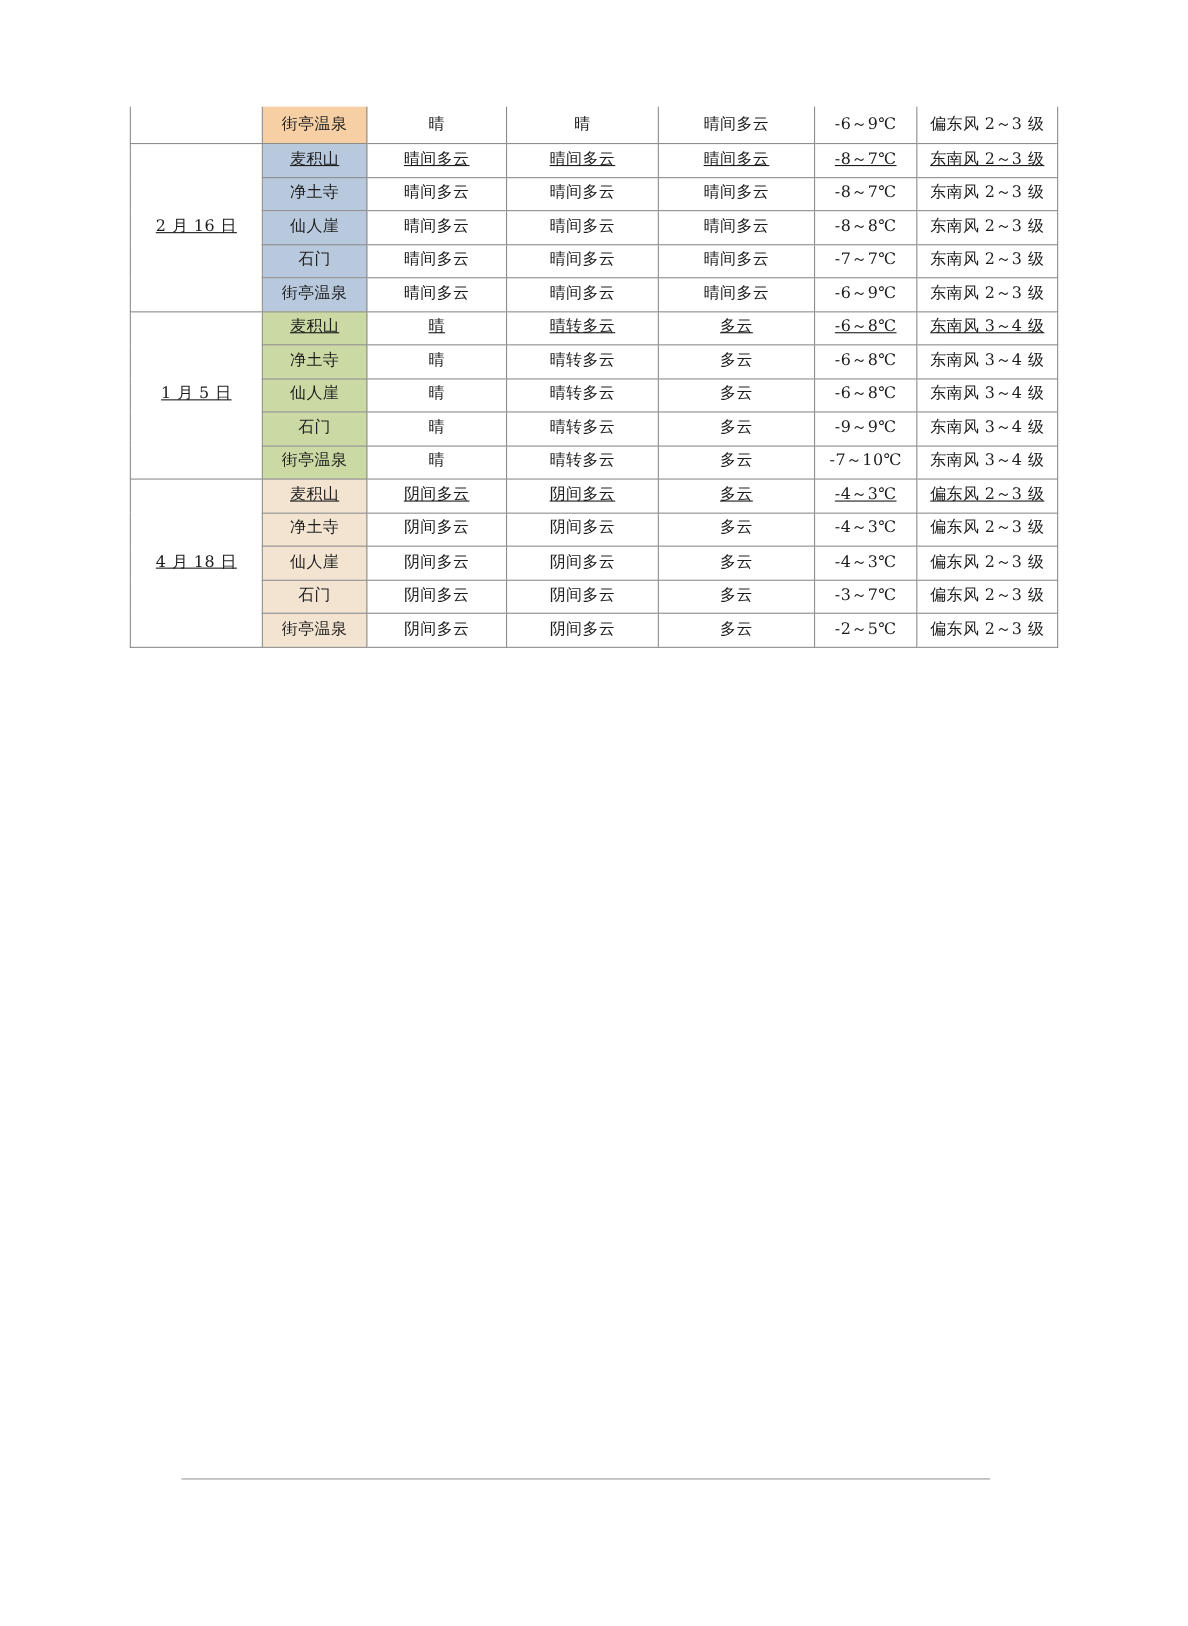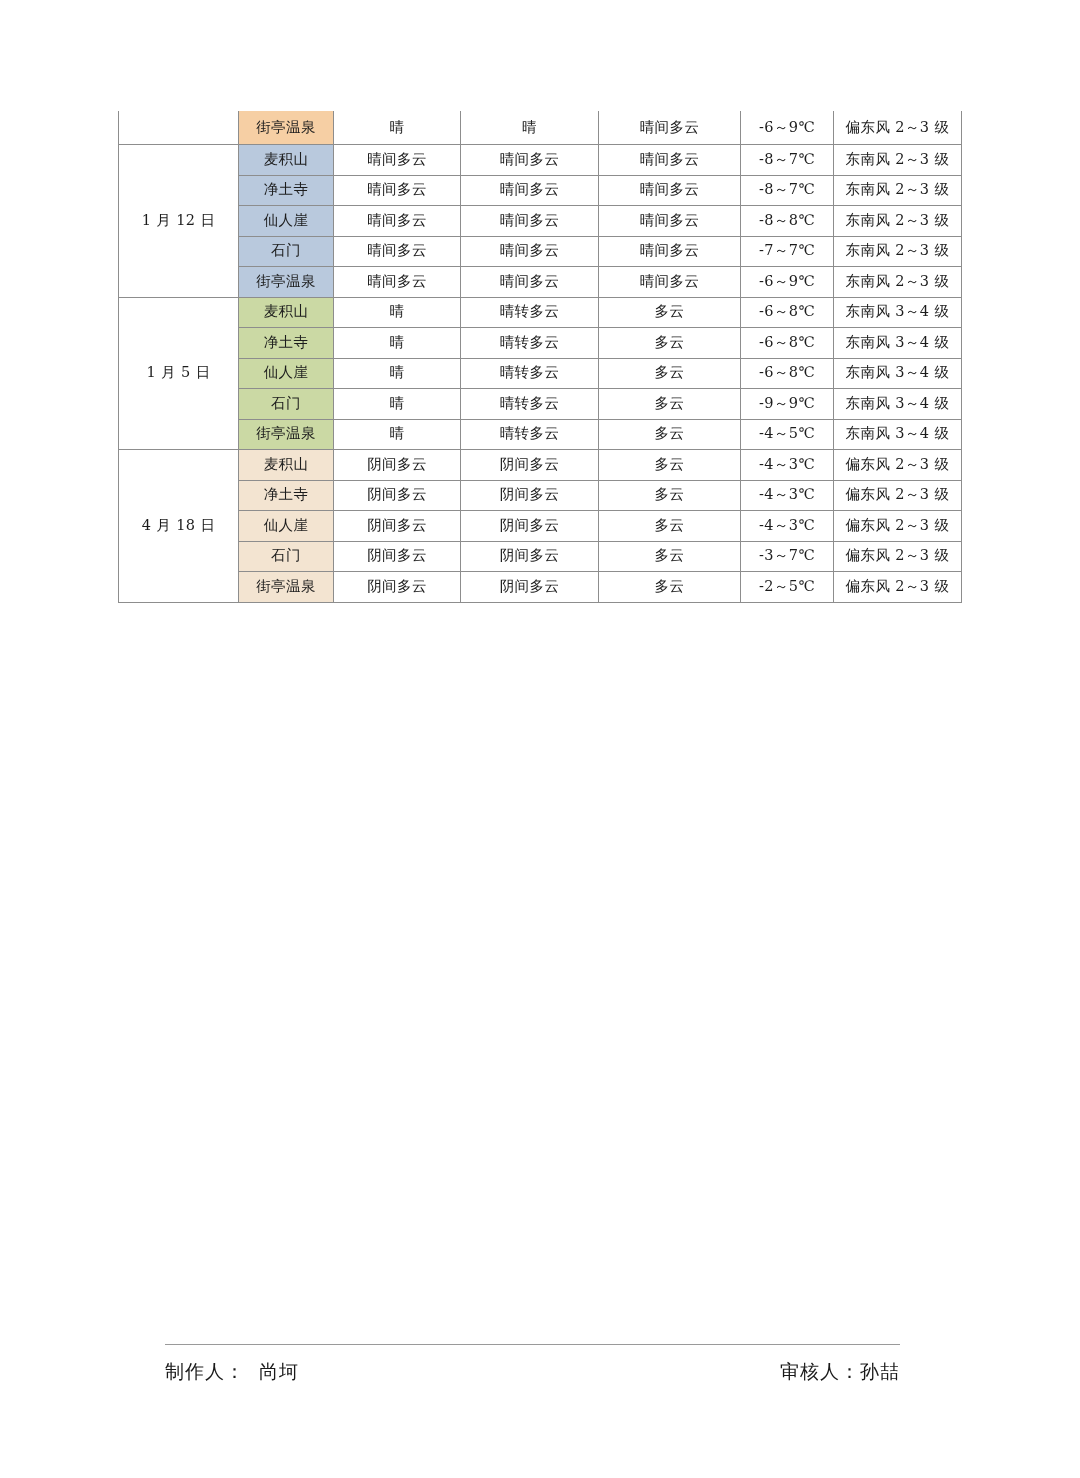--- a/index.html
+++ b/index.html
@@ -13,21 +13,21 @@
     position: relative;
     font-family: "DejaVu Serif", "Liberation Serif", serif;
     color: #1a1a1a;
     overflow: hidden;
   }
 
   
   #weather-table-wrap {
     position: absolute;
     left: 118px;
-    top: 111px;
+    top: 97px;
     width: 843px;
   }
   table.weather {
     border-collapse: collapse;
     table-layout: fixed;
     width: 843px;
     background: #ffffff;
   }
   table.weather td {
     border: 1px solid #8d8d8d;
@@ -67,21 +67,21 @@
     font-size: 14px;
     letter-spacing: 0.3px;
     margin-top: 28px;
   }
   td.blank-cell { border-left: 1px solid #8d8d8d; border-top: none; }
 
   tr.first-row td { height: 33px; border-top: none; }
   tr.first-row td.blank-cell { border-top: none; }
 
   
-  tr.group-start td { border-top: 1.6px solid #7a7a7a; }
+  tr.group-start td { border-top: 1.6px solid #7a7a7a; text-decoration: underline; }
 
   
   #footer {
     position: absolute;
     left: 165px;
     top: 1344px;
     width: 735px;
   }
   #footer-rule {
     height: 0;
@@ -116,21 +116,21 @@
         <tr class="first-row">
           <td class="blank-cell"></td>
           <td class="spot-cell" style="background: rgb(246, 207, 164);">街亭温泉</td>
           <td>晴</td>
           <td>晴</td>
           <td>晴间多云</td>
           <td class="temp-cell">-6～9℃</td>
           <td class="wind-cell">偏东风 2～3 级</td>
         </tr>
         <tr class="group-start">
-          <td class="date-cell" rowspan="5">1 月 12 日</td>
+          <td class="date-cell" rowspan="5">2 月 16 日</td>
           <td class="spot-cell" style="background: rgb(185, 201, 221);">麦积山</td>
           <td>晴间多云</td>
           <td>晴间多云</td>
           <td>晴间多云</td>
           <td class="temp-cell">-8～7℃</td>
           <td class="wind-cell">东南风 2～3 级</td>
         </tr>
         <tr>
           <td class="spot-cell" style="background: rgb(185, 201, 221);">净土寺</td>
           <td>晴间多云</td>
@@ -194,21 +194,21 @@
           <td>晴转多云</td>
           <td>多云</td>
           <td class="temp-cell">-9～9℃</td>
           <td class="wind-cell">东南风 3～4 级</td>
         </tr>
         <tr>
           <td class="spot-cell" style="background: rgb(203, 217, 164);">街亭温泉</td>
           <td>晴</td>
           <td>晴转多云</td>
           <td>多云</td>
-          <td class="temp-cell">-4～5℃</td>
+          <td class="temp-cell">-7～10℃</td>
           <td class="wind-cell">东南风 3～4 级</td>
         </tr>
         <tr class="group-start">
           <td class="date-cell" rowspan="5">4 月 18 日</td>
           <td class="spot-cell" style="background: rgb(243, 228, 209);">麦积山</td>
           <td>阴间多云</td>
           <td>阴间多云</td>
           <td>多云</td>
           <td class="temp-cell">-4～3℃</td>
           <td class="wind-cell">偏东风 2～3 级</td>
@@ -244,17 +244,13 @@
           <td>多云</td>
           <td class="temp-cell">-2～5℃</td>
           <td class="wind-cell">偏东风 2～3 级</td>
         </tr>
       </tbody>
   </table>
 </div>
 
 <div id="footer">
   <div id="footer-rule"></div>
-  <div id="footer-row">
-    <span class="footer-text">制作人：  尚坷</span>
-    <span class="footer-text">审核人：孙喆</span>
-  </div>
 </div>
 
 </body></html>

